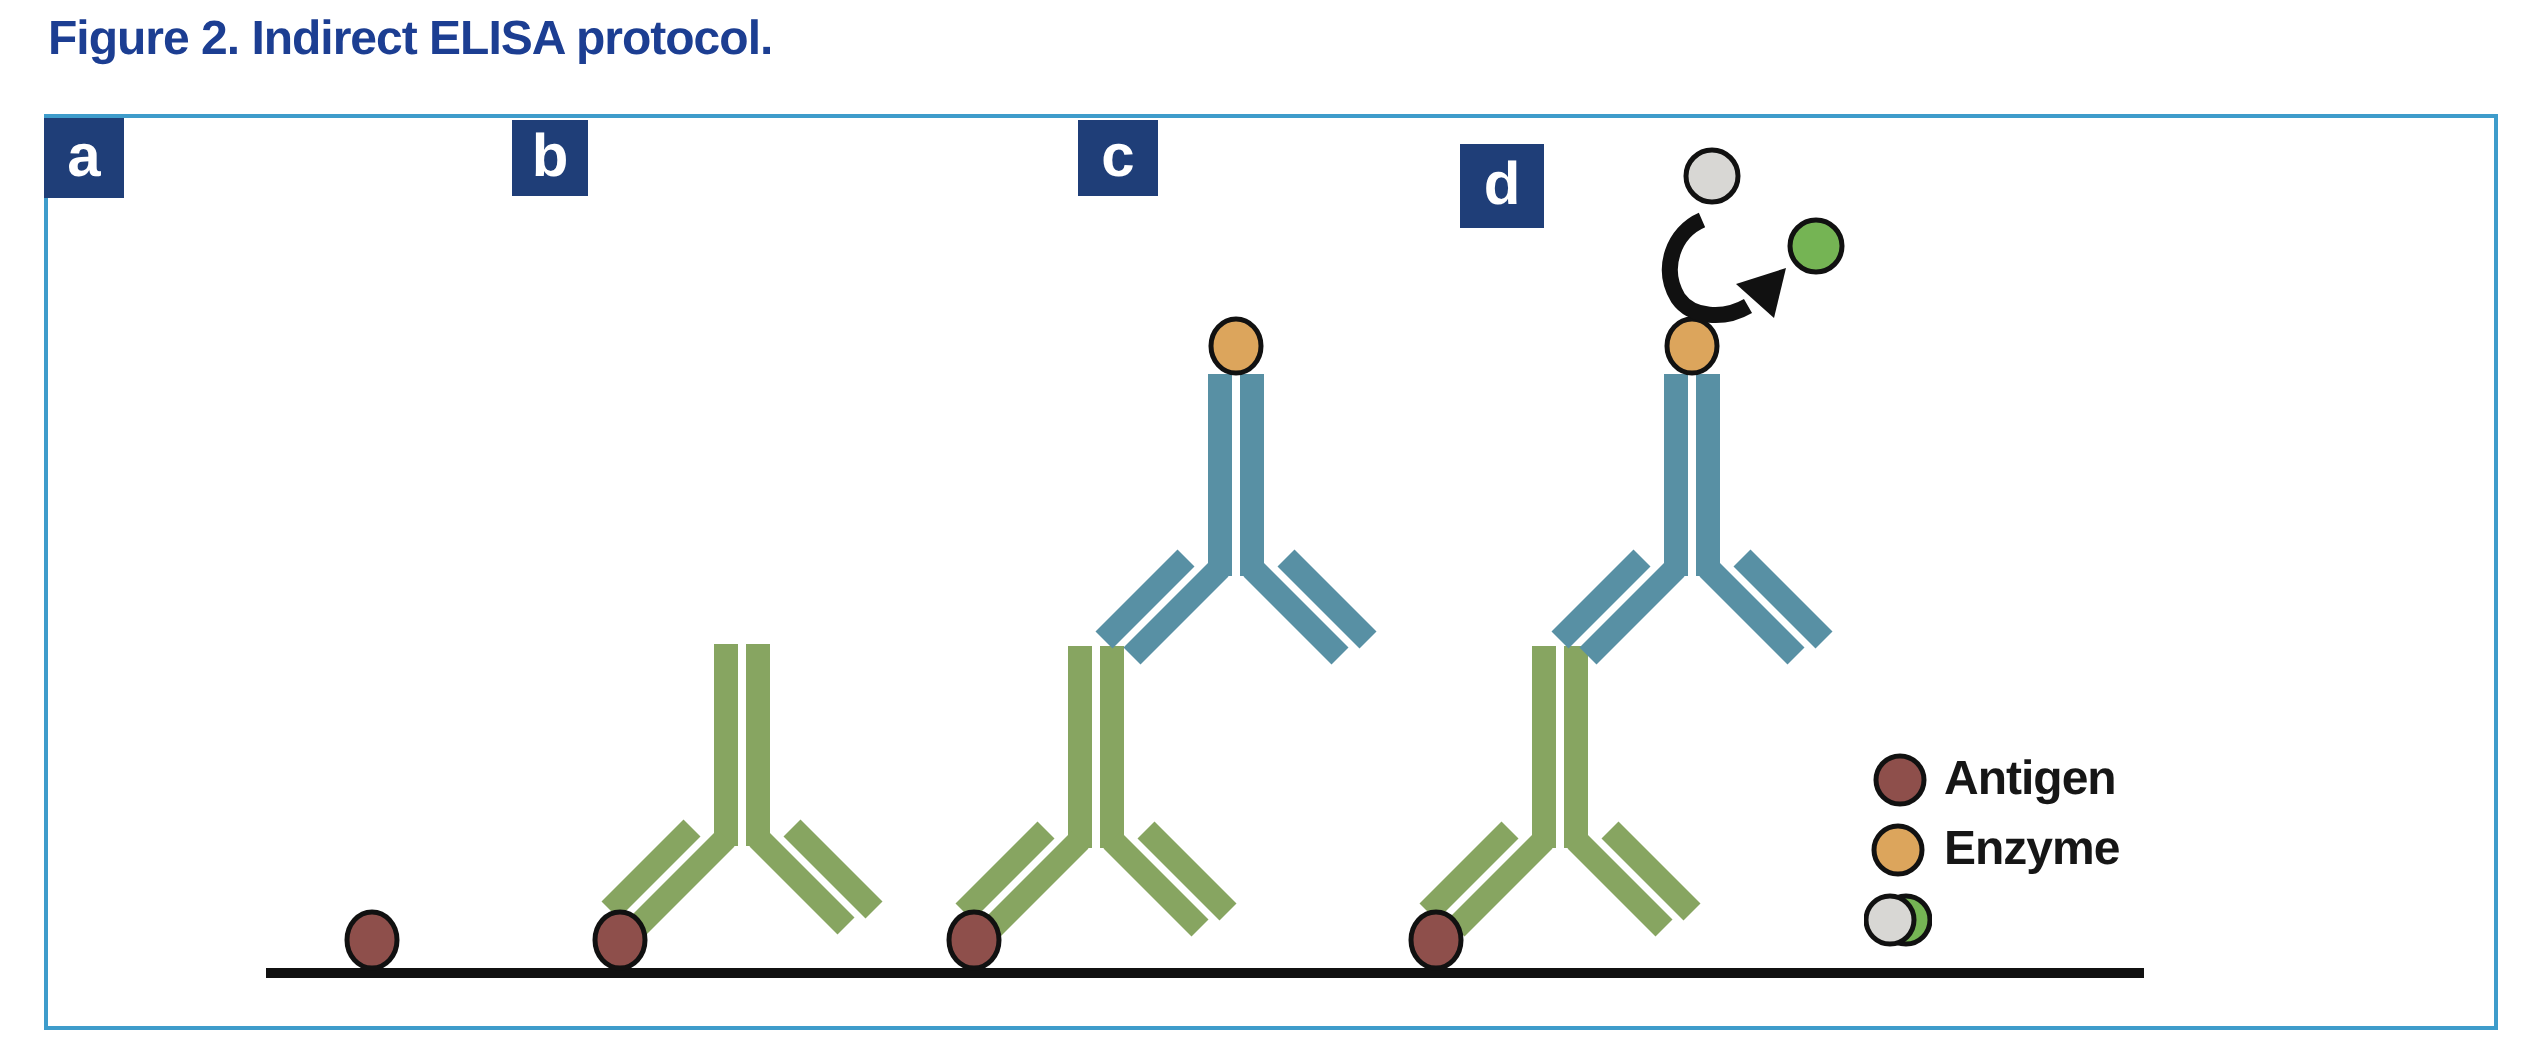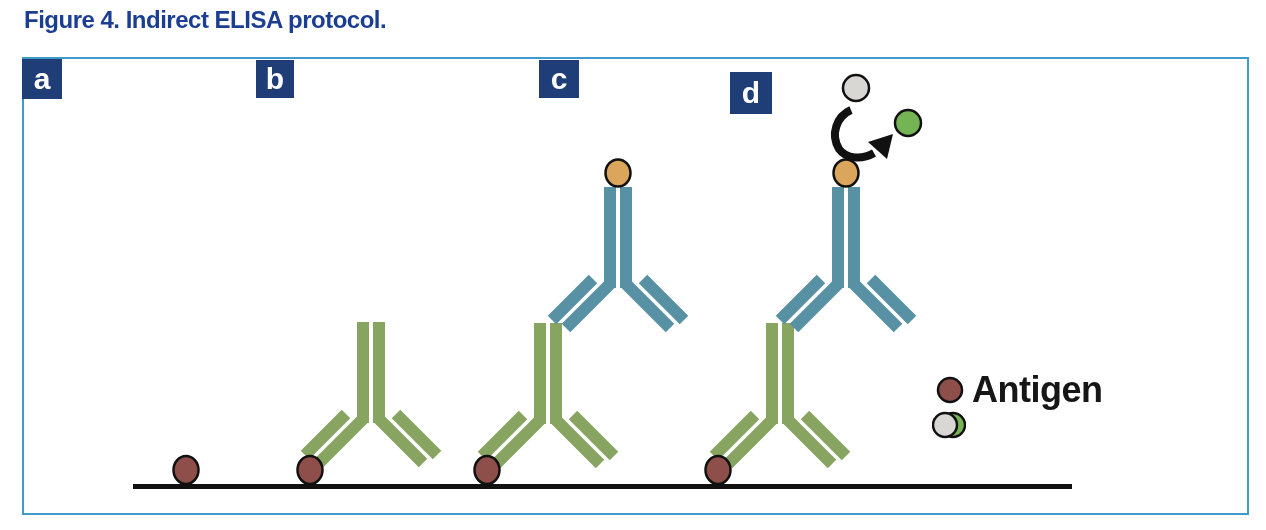--- a/index.html
+++ b/index.html
@@ -42,30 +42,30 @@
   .legend {
     position: absolute; left: 932px; top: 372px;
   }
   .legend-row {
     display: flex; align-items: center;
     height: 35px;
   }
   .legend-swatch { flex: 0 0 34px; height: 32px; }
   .legend-label {
     margin-left: 6px;
-    font-size: 36px; font-weight: 700; letter-spacing: -0.5px;
+    font-size: 24px; font-weight: 700; letter-spacing: -0.5px;
     color: #161616; white-space: nowrap;
   }
 </style>
 </head>
 <body>
 
 <div class="canvas">
 
-  <div class="figure-title">Figure 4. Indirect ELISA protocol.</div>
+  <div class="figure-title">Figure 2. Indirect ELISA protocol.</div>
 
   <div class="figure-box"></div>
 
   <svg class="diagram-svg" width="1266" height="530" viewBox="0 0 1266 530">
     <defs>
       <g id="antibody">
         <rect x="56" y="0" width="12" height="101" stroke="none"></rect>
         <rect x="72" y="0" width="12" height="101" stroke="none"></rect>
         <line x1="62" y1="97" x2="18" y2="141" stroke-width="12" fill="none"></line>
         <line x1="78" y1="97" x2="122" y2="141" stroke-width="12" fill="none"></line>
@@ -112,20 +112,26 @@
 
   <div class="legend">
 
     <div class="legend-row">
       <svg class="legend-swatch" width="34" height="32" viewBox="0 0 34 32">
         <circle cx="18" cy="16" r="12" stroke-width="2.5" fill="#8E4F4B" stroke="#111111"></circle>
       </svg>
       <span class="legend-label">Antigen</span>
     </div>
 
+    <div class="legend-row">
+      <svg class="legend-swatch" width="34" height="32" viewBox="0 0 34 32">
+        <circle cx="17" cy="16" r="12" stroke-width="2.5" fill="#DCA55C" stroke="#111111"></circle>
+      </svg>
+      <span class="legend-label">Enzyme</span>
+    </div>
 
     <div class="legend-row">
       <svg class="legend-swatch" width="34" height="32" viewBox="0 0 34 32">
         <circle cx="21" cy="16" r="12" stroke-width="2.5" fill="#75B454" stroke="#111111"></circle>
         <circle cx="13" cy="16" r="12" stroke-width="2.5" fill="#D8D7D4" stroke="#111111"></circle>
       </svg>
     </div>
 
   </div>
 </div>

